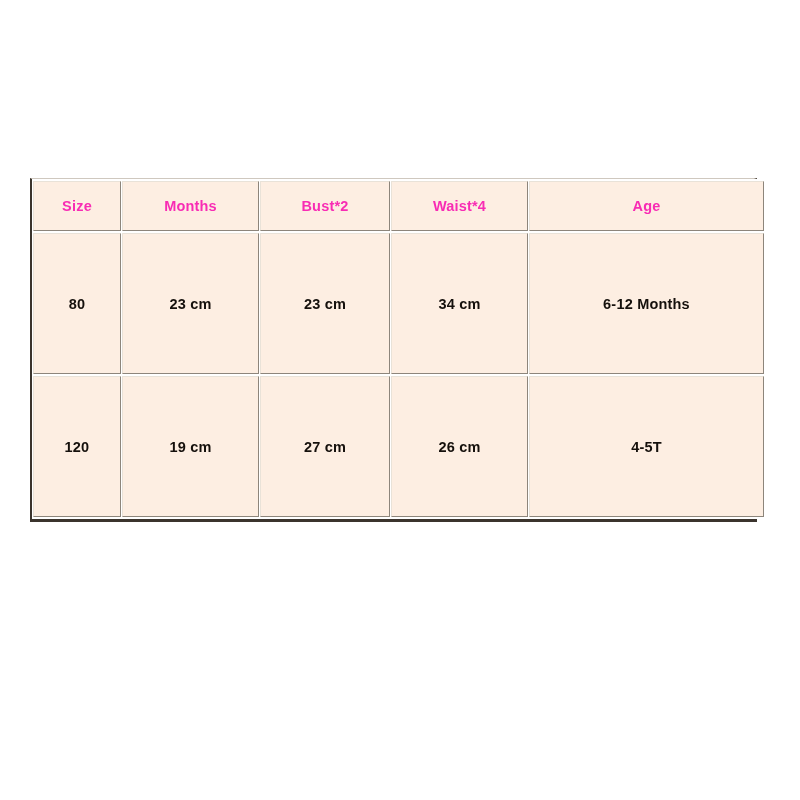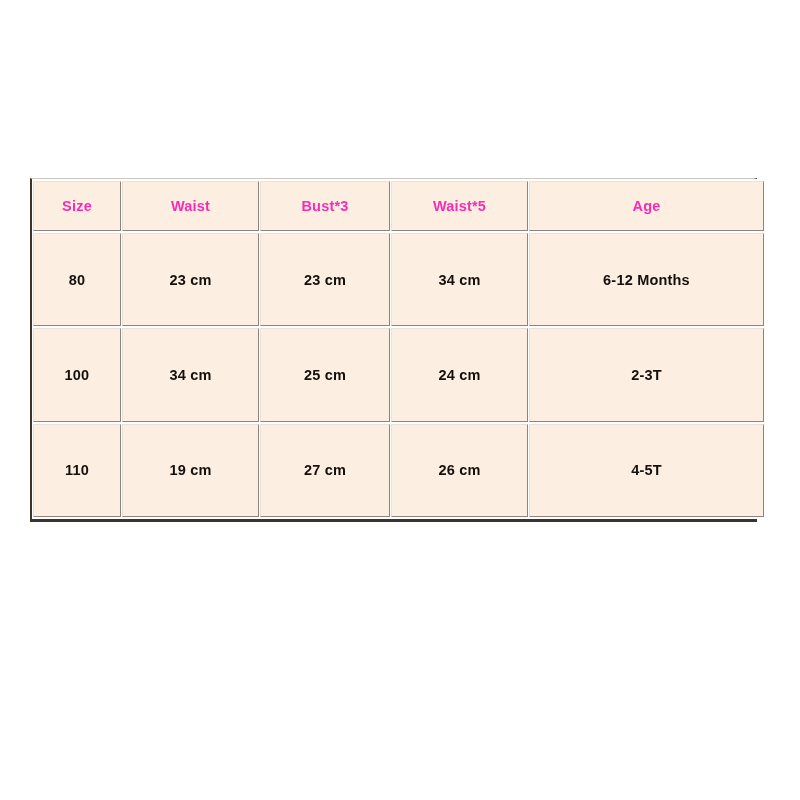--- a/index.html
+++ b/index.html
@@ -88,43 +88,36 @@
       <colgroup>
         <col class="col-size">
         <col class="col-len">
         <col class="col-bust">
         <col class="col-waist">
         <col class="col-age">
       </colgroup>
       <thead>
         <tr>
           <th>Size</th>
-          <th>Waist</th>
-          <th>Bust*3</th>
-          <th>Waist*5</th>
+          <th>Months</th>
+          <th>Bust*2</th>
+          <th>Waist*4</th>
           <th>Age</th>
         </tr>
       </thead>
       <tbody>
         <tr>
           <td>80</td>
           <td>23 cm</td>
           <td>23 cm</td>
           <td>34 cm</td>
           <td>6-12 Months</td>
         </tr>
         <tr>
-          <td>100</td>
-          <td>34 cm</td>
-          <td>25 cm</td>
-          <td>24 cm</td>
-          <td>2-3T</td>
-        </tr>
-        <tr>
-          <td>110</td>
+          <td>120</td>
           <td>19 cm</td>
           <td>27 cm</td>
           <td>26 cm</td>
           <td>4-5T</td>
         </tr>
       </tbody>
     </table>
   </div>
 
 </div>

